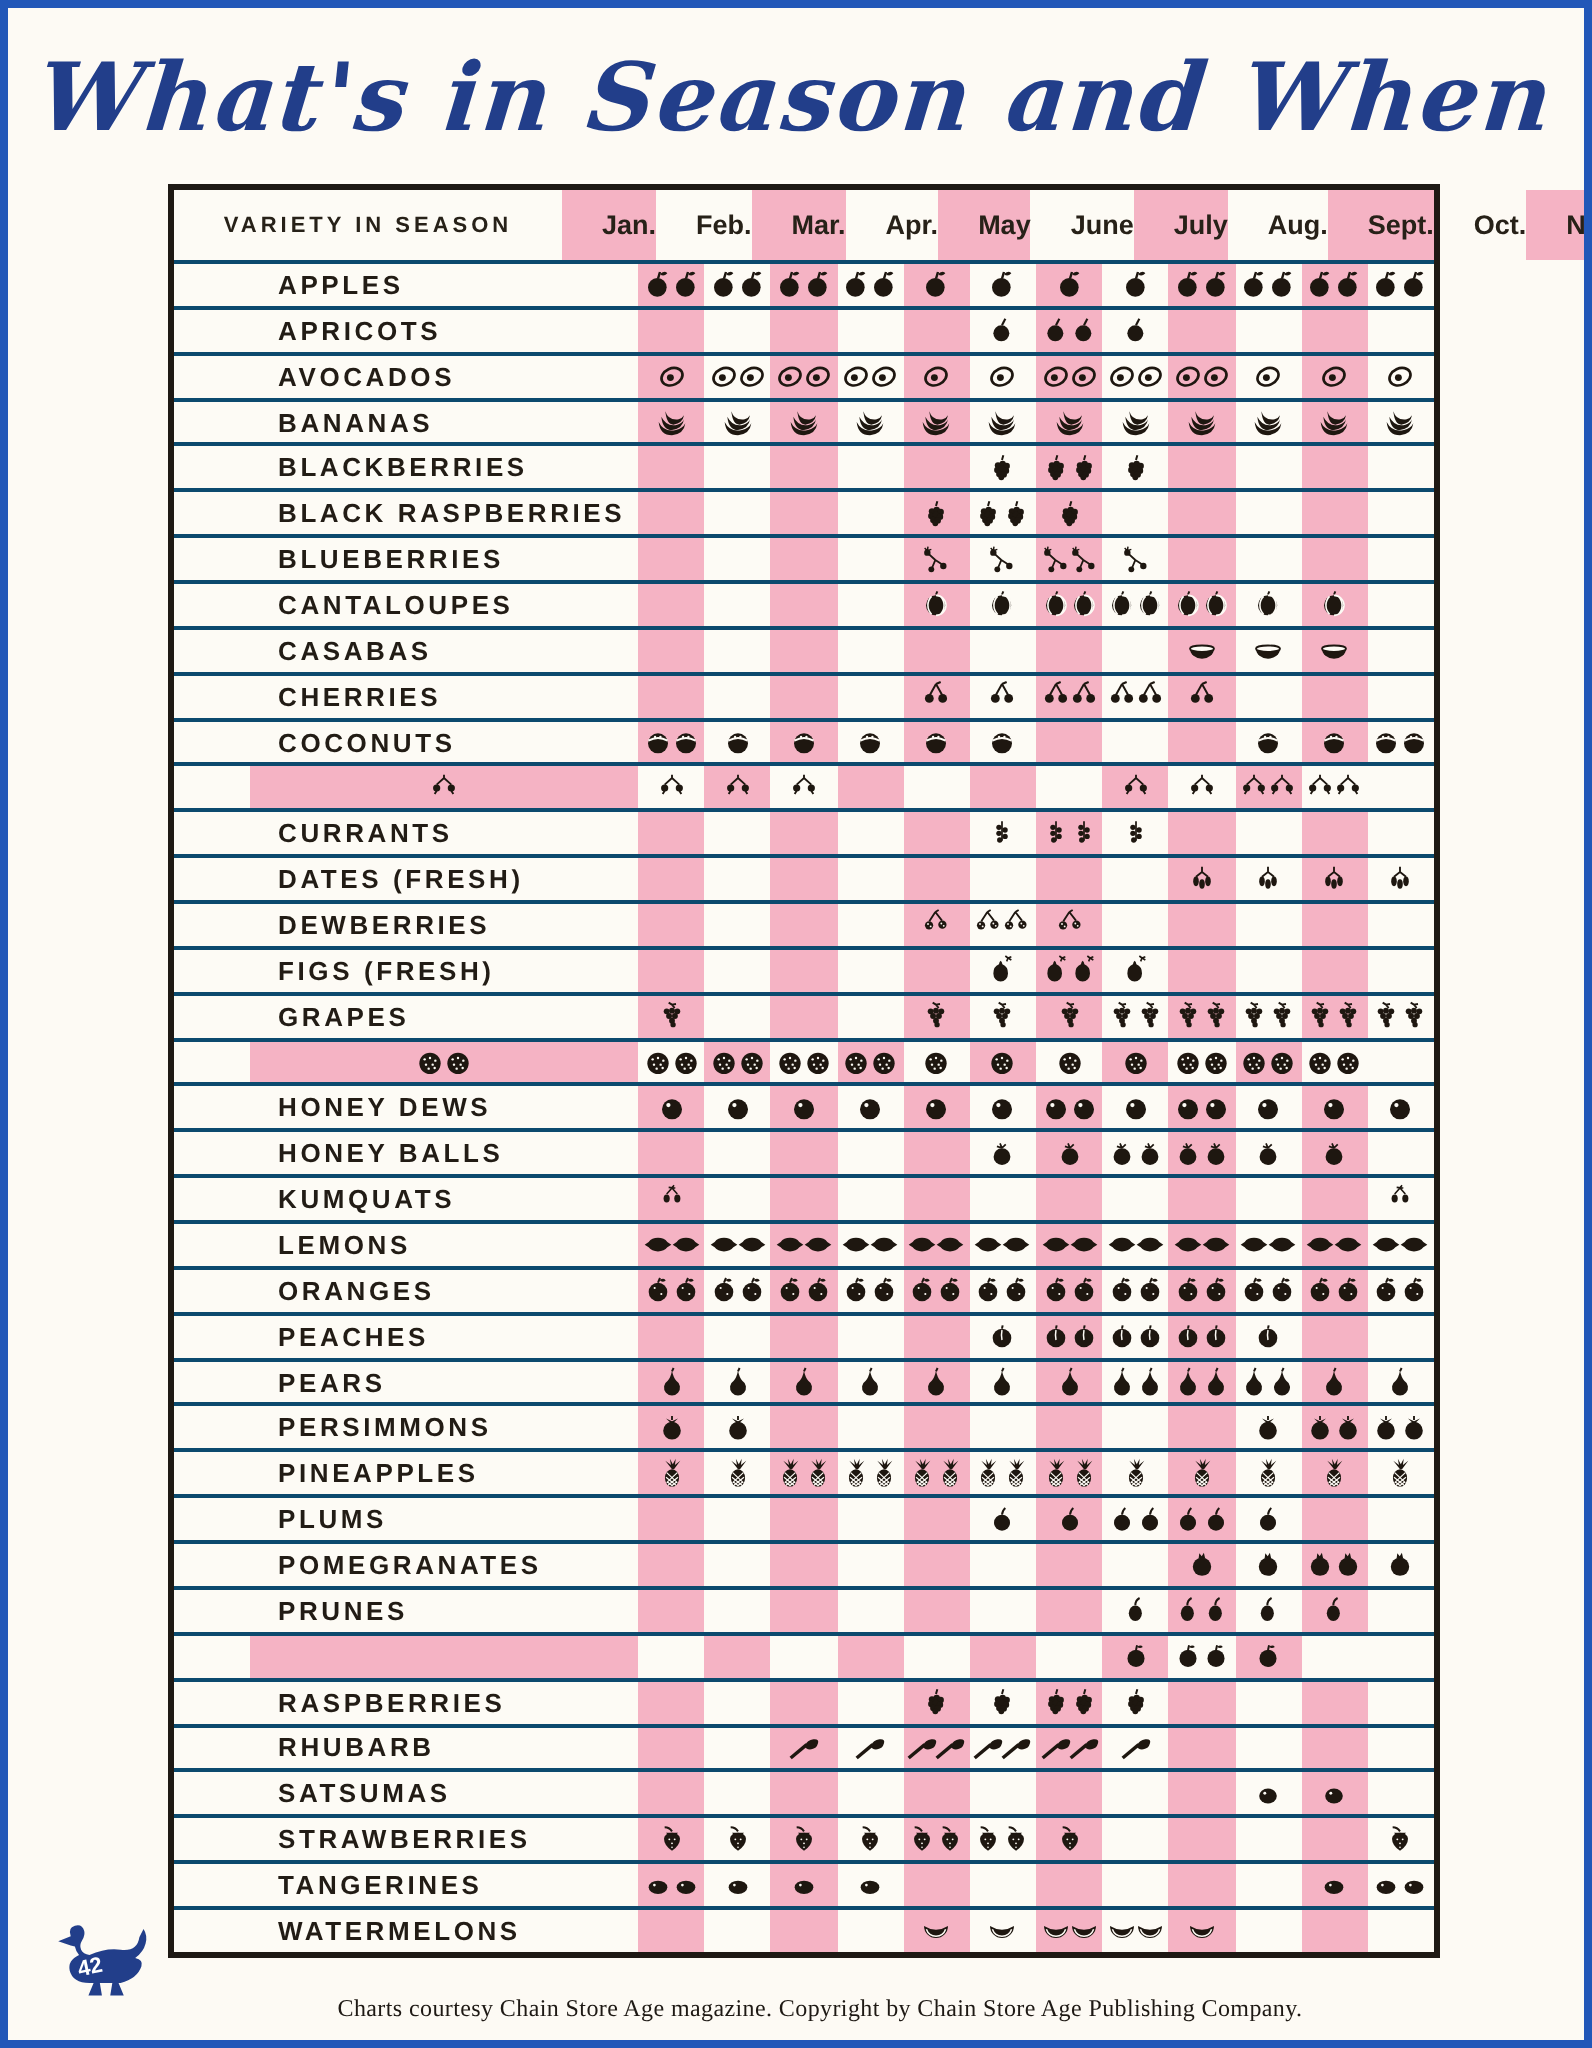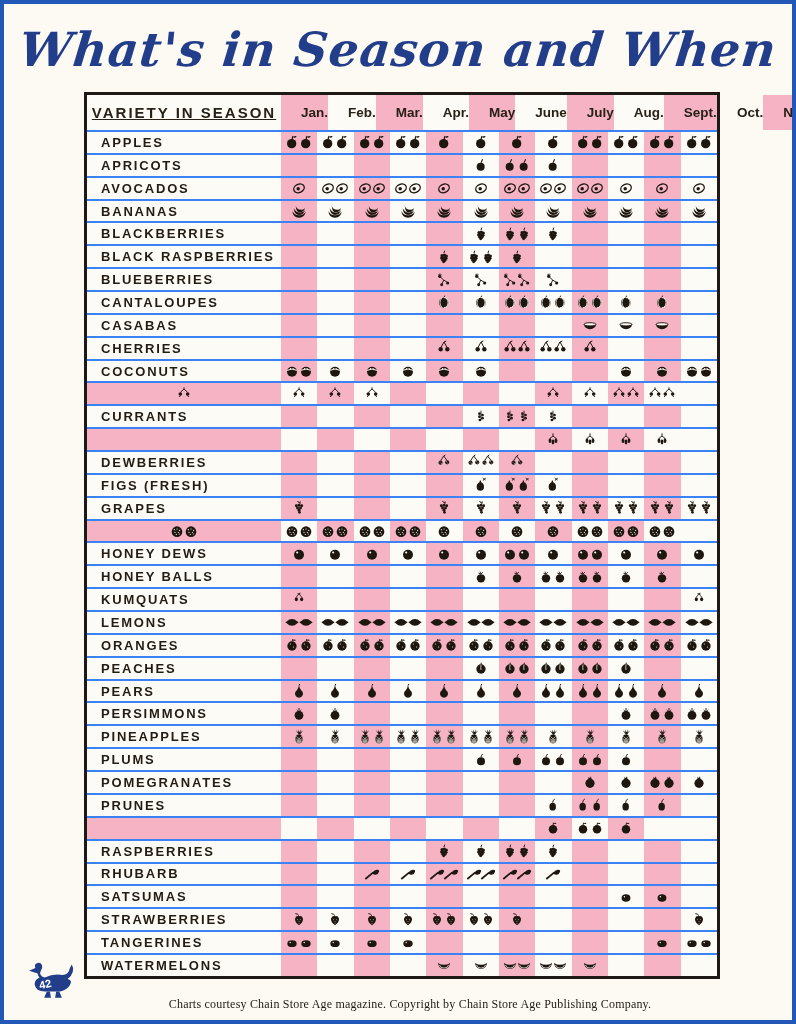--- a/index.html
+++ b/index.html
@@ -24,25 +24,25 @@
     border:3px solid #1e1914;box-sizing:border-box;
     background:#fdfbf5;
     display:flex;flex-direction:column;
   }
   .hrow{
     display:grid;grid-template-columns:194px repeat(12,1fr);
     height:35px;flex:0 0 35px;
   }
   .row{
     display:grid;grid-template-columns:194px repeat(12,1fr);
-    flex:1 1 auto;border-top:2px solid #3b82f6;box-sizing:border-box;
+    flex:1 1 auto;border-top:2px solid #0c4a6e;box-sizing:border-box;padding-left:38px;
   }
   .hlabel{
     display:flex;align-items:center;justify-content:center;
-    font-size:15px;font-weight:700;letter-spacing:2px;color:#272118;text-decoration:underline;
+    font-size:11px;font-weight:700;letter-spacing:2px;color:#272118;
   }
   .hcell{
     display:flex;align-items:center;justify-content:center;
     font-size:13.5px;font-weight:700;color:#272118;padding-left:20px;
   }
   .label{
     display:flex;align-items:center;
     padding-left:14px;font-size:13px;font-weight:700;
     letter-spacing:1.8px;color:#221c15;white-space:nowrap;
   }
@@ -900,20 +900,21 @@
         <svg class="fi">
           <use href="#i-currant"></use>
         </svg>
       </div>
       <div class="cell stripe"></div>
       <div class="cell"></div>
       <div class="cell stripe"></div>
       <div class="cell"></div>
     </div>
     <div class="row">
+      <div class="label">DATES (FRESH)</div>
       <div class="cell stripe"></div>
       <div class="cell"></div>
       <div class="cell stripe"></div>
       <div class="cell"></div>
       <div class="cell stripe"></div>
       <div class="cell"></div>
       <div class="cell stripe"></div>
       <div class="cell"></div>
       <div class="cell stripe">
         <svg class="fi">

